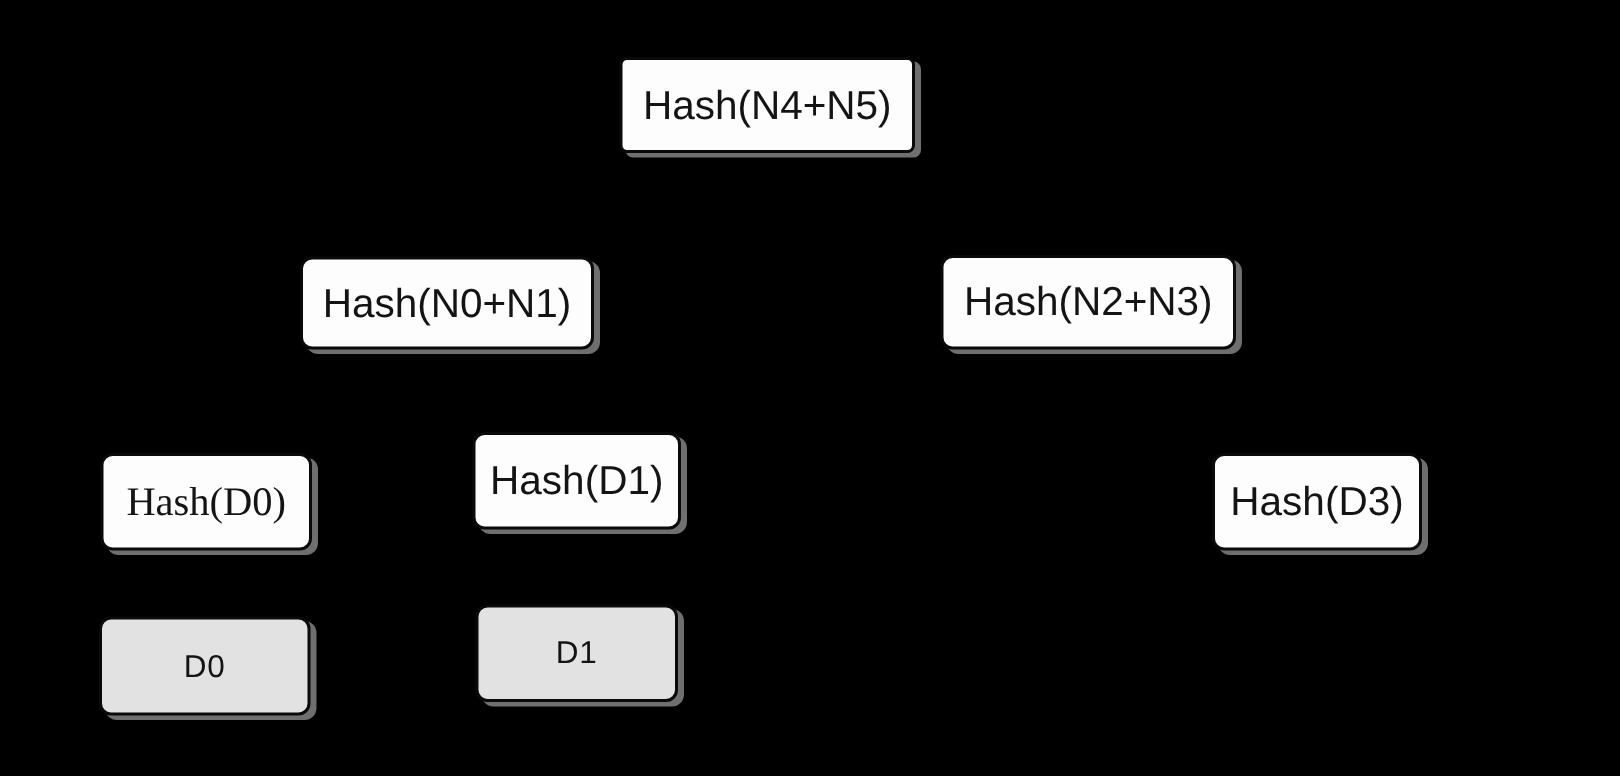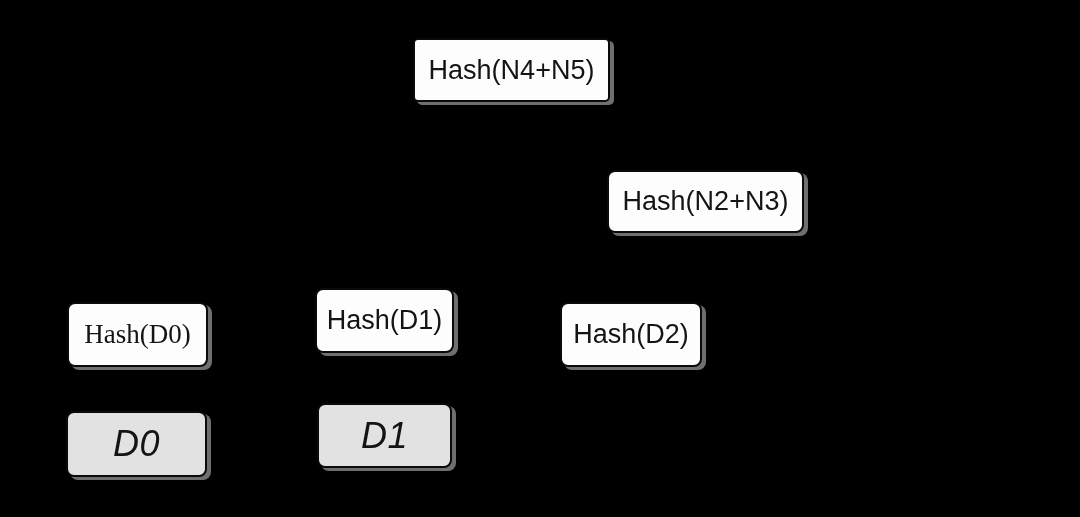--- a/index.html
+++ b/index.html
@@ -50,28 +50,27 @@
     color: var(--node-text);
     font-size: 27px;
     line-height: 1;
     white-space: nowrap;
   }
   .node.root-node {
     border-radius: 5px;
   }
   .node.data-node {
     background: var(--data-node-fill);
-    font-style: italic;
-    font-size: 36px;
+    font-size: 21px;
     letter-spacing: 0.5px;
   }
   
   #node-root           { left: 413px; top: 38px;  width: 197px; height: 64px; }
   #node-internal_left  { left: 200px; top: 171px; width: 196px; height: 62px; }
-  #node-internal_right { left: 607px; top: 170px; width: 197px; height: 63px; }
+  #node-internal_right { left: 627px; top: 170px; width: 197px; height: 63px; }
   #node-leaf_hash_0    { left: 67px;  top: 302px; width: 141px; height: 65px; font-family: Liberation Serif, serif; }
   #node-leaf_hash_1    { left: 315px; top: 288px; width: 139px; height: 65px; text-align: right; }
   #node-leaf_hash_2    { left: 560px; top: 302px; width: 142px; height: 65px; }
   #node-leaf_hash_3    { left: 808px; top: 302px; width: 140px; height: 65px; }
   #node-data_block_0   { left: 66px;  top: 411px; width: 141px; height: 66px; }
   #node-data_block_1   { left: 317px; top: 403px; width: 135px; height: 65px; }
   #node-data_block_2   { left: 562px; top: 411px; width: 140px; height: 67px; }
   #node-data_block_3   { left: 808px; top: 410px; width: 139px; height: 68px; }
 </style>
 </head>
@@ -87,29 +86,30 @@
       <line x1="725.5" y1="233" x2="631" y2="302" stroke="#000000" stroke-width="2"></line>
       <line x1="725.5" y1="233" x2="878" y2="302" stroke="#000000" stroke-width="2"></line>
       <line x1="137.5" y1="367" x2="136.5" y2="411" stroke="#000000" stroke-width="2"></line>
       <line x1="384.5" y1="367" x2="384.5" y2="412" stroke="#000000" stroke-width="2"></line>
       <line x1="631" y1="367" x2="632" y2="411" stroke="#000000" stroke-width="2"></line>
       <line x1="878" y1="367" x2="877.5" y2="410" stroke="#000000" stroke-width="2"></line>
     </svg>
 
   <div class="node root-node" id="node-root">Hash(N4+N5)</div>
 
+  <div class="node" id="node-internal_left">Hash(N0+N1)</div>
 
   <div class="node" id="node-internal_right">Hash(N2+N3)</div>
 
   <div class="node" id="node-leaf_hash_0">Hash(D0)</div>
 
   <div class="node" id="node-leaf_hash_1">Hash(D1)</div>
 
-  <div class="node" id="node-leaf_hash_2">Hash(D2)</div>
 
+  <div class="node" id="node-leaf_hash_3">Hash(D3)</div>
 
   <div class="node data-node" id="node-data_block_0">D0</div>
 
   <div class="node data-node" id="node-data_block_1">D1</div>
 
 
 
 </div>
 
 </body></html>

